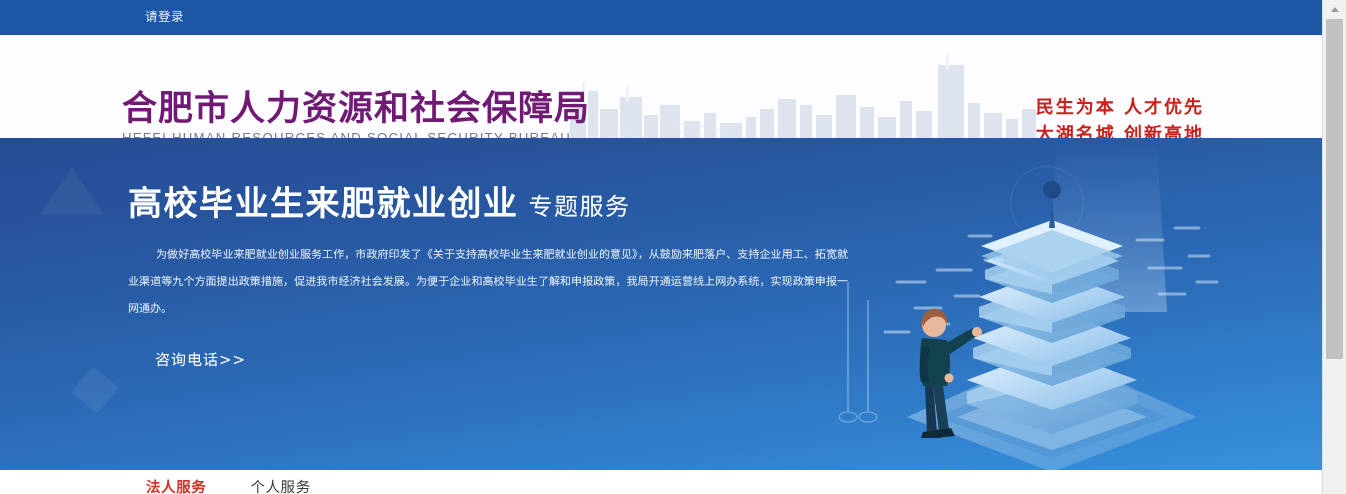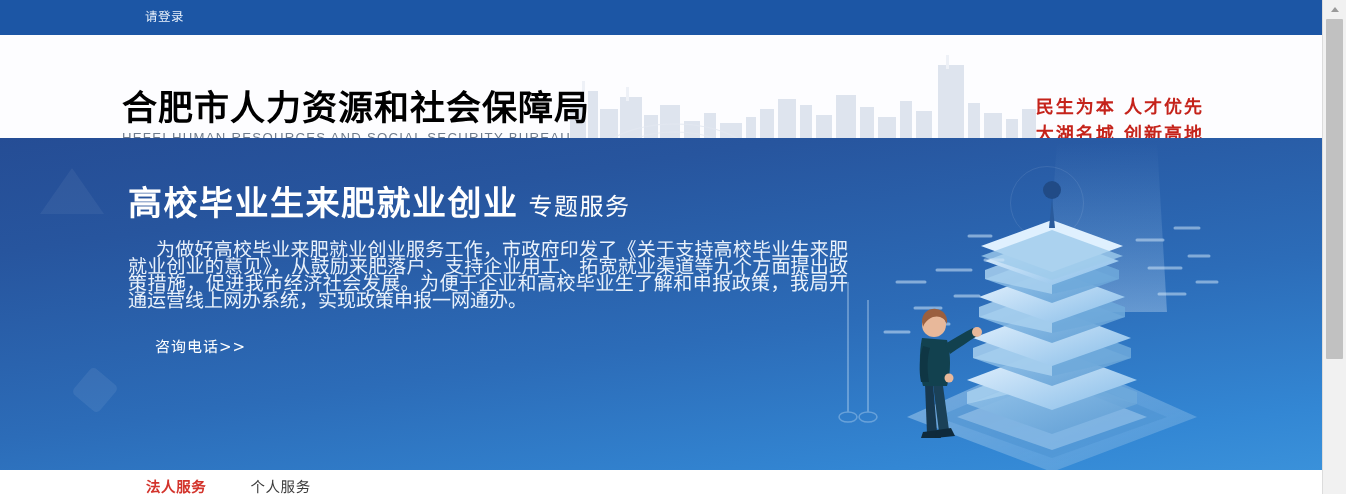--- a/index.html
+++ b/index.html
@@ -72,21 +72,21 @@
   }
   .logo-block {
     position: absolute;
     left: 122px;
     top: 53px;
   }
   .logo-cn {
     font-family: "DejaVu Sans", "Liberation Sans", sans-serif;
     font-size: 35px;
     font-weight: 700;
-    color: #000000;
+    color: #701a75;
     letter-spacing: 1px;
     line-height: 40px;
     white-space: nowrap;
   }
   .logo-en {
     font-family: "Liberation Sans", sans-serif;
     font-size: 13.2px;
     color: #6d7b8d;
     letter-spacing: 1.25px;
     line-height: 17px;
@@ -161,22 +161,22 @@
   }
   .banner-title .t-sub {
     font-size: 24px;
     font-weight: 400;
     color: #ffffff;
     letter-spacing: 1.5px;
     margin-left: 10px;
   }
   .banner-text {
     color: #eaf2fb;
-    font-size: 19px;
-    line-height: 17px;
+    font-size: 11px;
+    line-height: 27px;
     text-indent: 28px;
     text-align: justify;
     width: 720px;
     margin-top: 8px;
   }
   .banner-link {
     display: inline-block;
     margin-top: 26px;
     margin-left: 27px;
     color: #ffffff;

